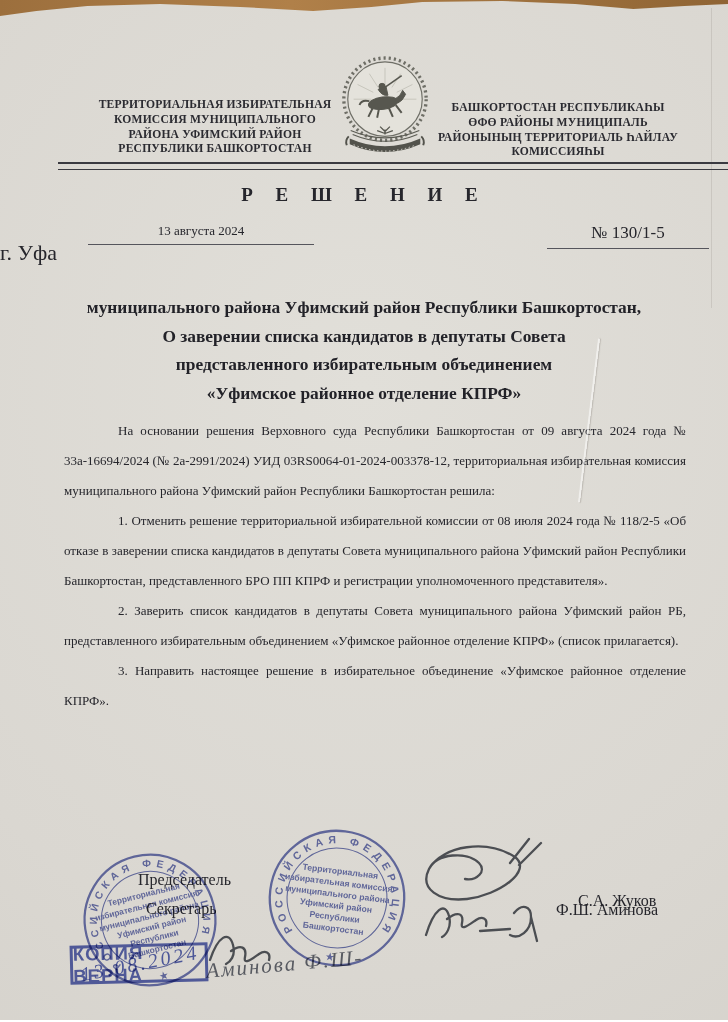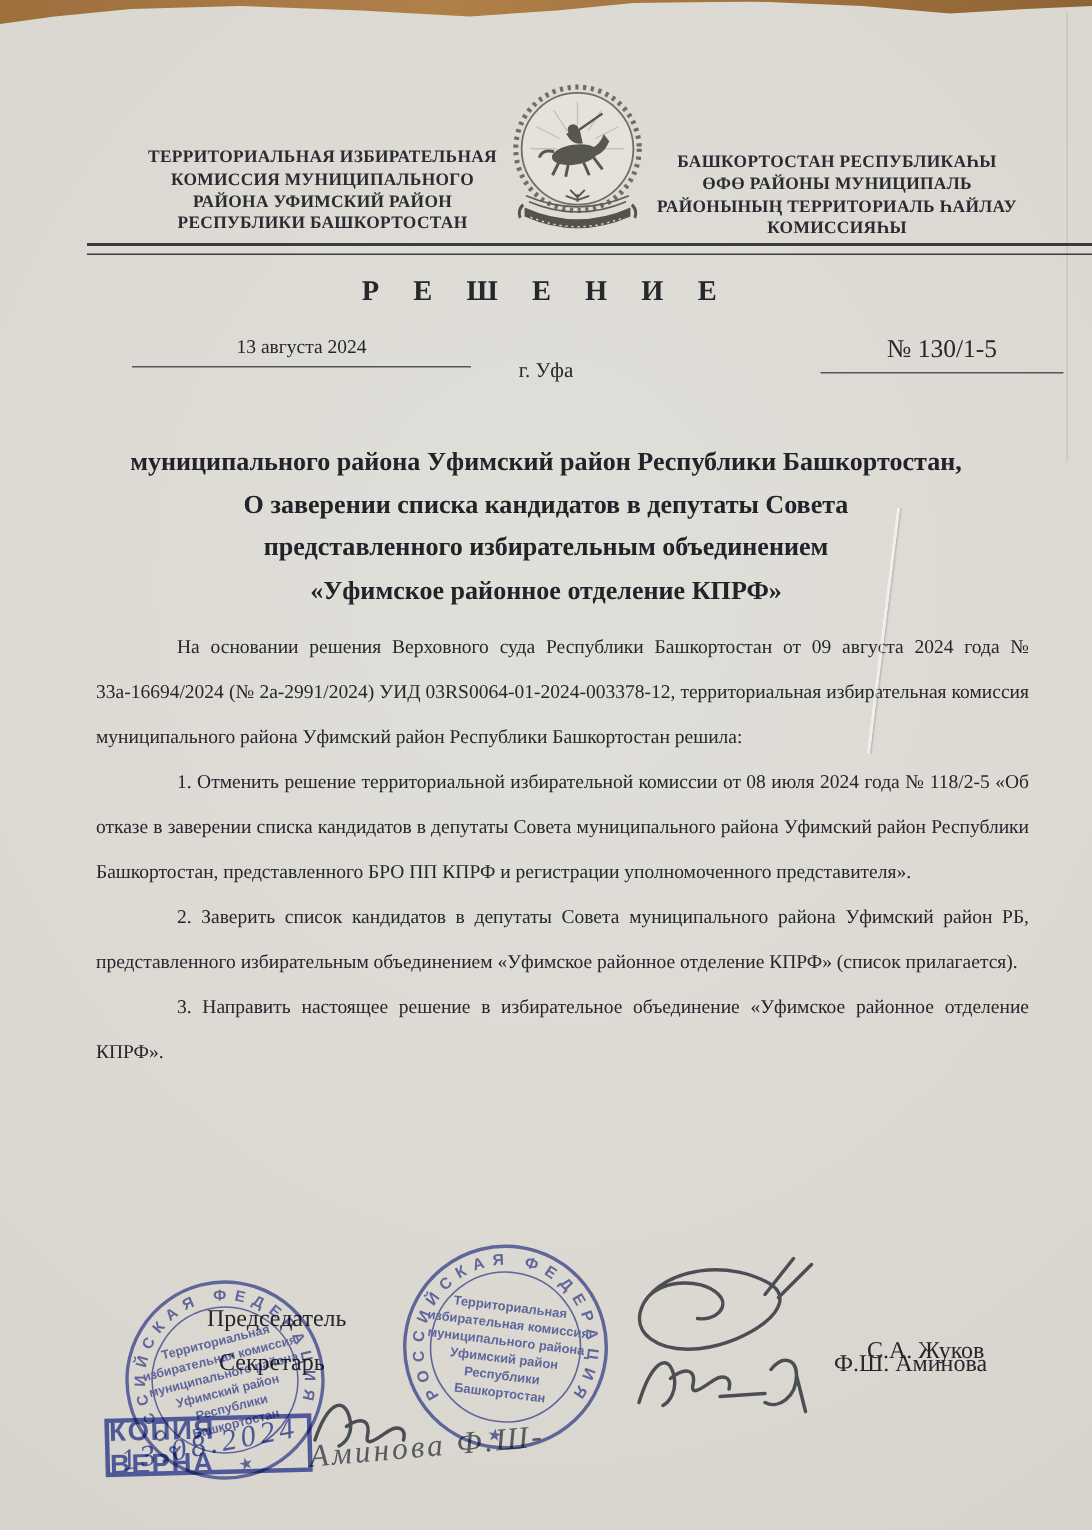--- a/index.html
+++ b/index.html
@@ -8,21 +8,21 @@
          background:linear-gradient(90deg,#9c6f3d,#b08049 40%,#8f6434);}
   .paper{position:absolute;inset:0;
          background:radial-gradient(130% 105% at 50% 38%, #e1dfd9 0%, #dad7d1 55%, #d1cec7 100%);
          clip-path:polygon(0 16px,5% 11px,12% 6px,22% 4px,33% 7px,43% 11px,51% 7px,58% 2px,69% 1px,79% 4px,87% 9px,94% 6px,100% 4px,100% 100%,0 100%);}
   .abs{position:absolute;}
   .org{width:250px;text-align:center;font-weight:bold;font-size:11.6px;line-height:14.8px;color:#2b2b31;letter-spacing:.2px;}
   .divider{left:58px;right:0;top:162px;height:5px;border-top:2.4px solid #3a3a40;border-bottom:1.4px solid #3a3a40;}
   .doctype{left:0;width:100%;top:184px;text-align:center;font-weight:bold;font-size:19px;letter-spacing:9px;color:#26262c;}
   .dateline{left:88px;top:223px;width:226px;text-align:center;font-size:13px;color:#26262c;border-bottom:1.6px solid #55555c;padding-bottom:5px;}
   .numline{left:547px;top:223px;width:162px;text-align:center;font-size:17px;color:#26262c;border-bottom:1.6px solid #55555c;padding-bottom:5px;}
-  .city{left:0;width:100%;top:240px;text-align:center;font-size:14px;color:#26262c;}
+  .city{left:0;width:100%;top:240px;text-align:left;font-size:22px;color:#26262c;}
   .titleblock{left:68px;top:293px;width:592px;text-align:center;font-weight:bold;font-size:17.4px;line-height:28.5px;color:#222228;}
   .bodytext{left:64px;top:416px;width:622px;font-size:13px;line-height:30px;text-align:justify;color:#26262c;}
   .bodytext p{margin:0;text-indent:54px;}
   .sig-label{font-size:16px;color:#26262c;}
   svg.stamp{position:absolute;opacity:.78;mix-blend-mode:multiply;}
   .sc{fill:none;stroke:#4652a6;stroke-width:2.4;}
   .sc2{fill:none;stroke:#4652a6;stroke-width:1.1;}
   .stxt{fill:#4652a6;font-family:"Liberation Sans",sans-serif;font-weight:bold;}
   .arc{font-size:11px;letter-spacing:5.2px;}
   .cline{font-size:9px;text-anchor:middle;}

